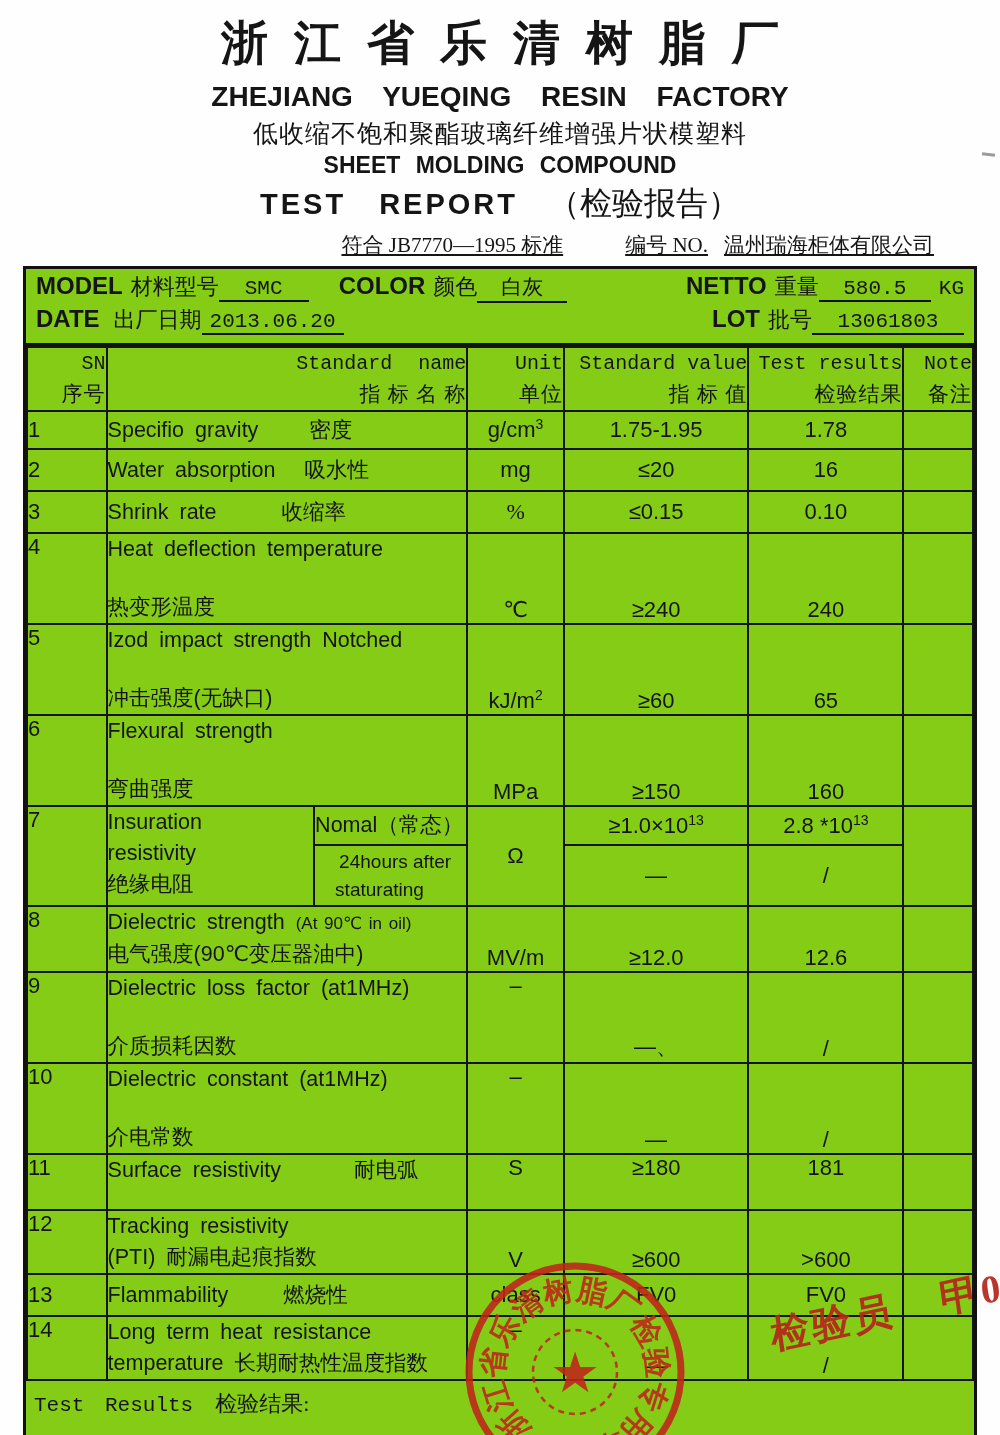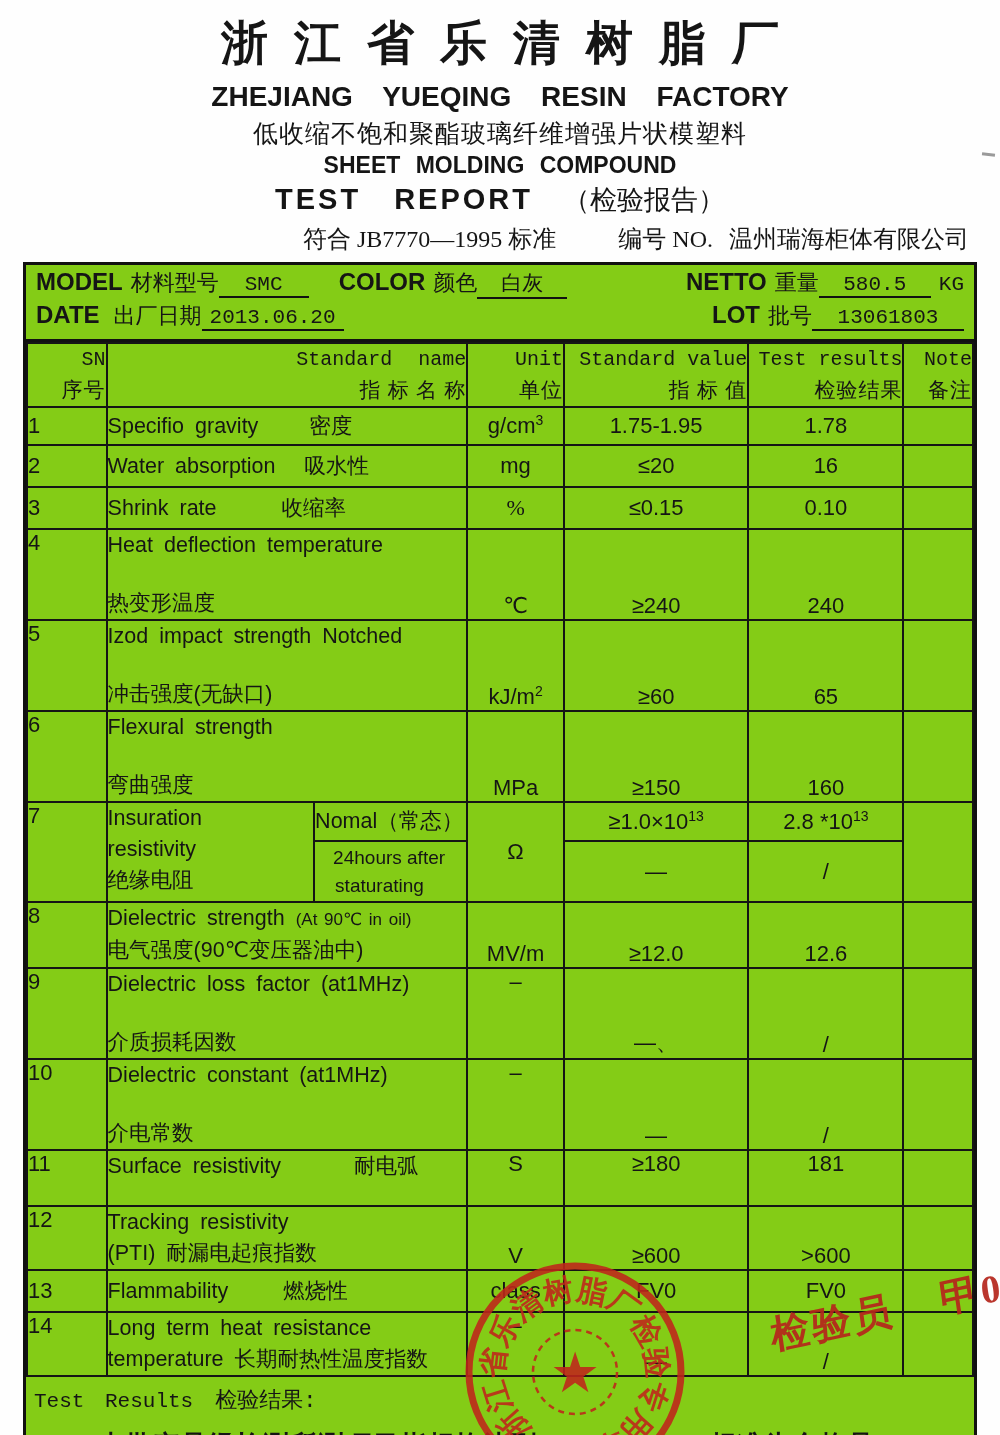--- a/index.html
+++ b/index.html
@@ -12,22 +12,22 @@
   .mono{font-family:"Liberation Mono","DejaVu Sans Mono",monospace;}
 
   
   .letterhead{padding-top:12px; text-align:center;}
   .t-zh{font-size:47px; font-weight:bold; letter-spacing:26px; margin-left:26px; margin-bottom:6px;}
   .t-en{font-family:"Liberation Sans","DejaVu Sans",sans-serif; font-size:28px; font-weight:bold; word-spacing:22px; margin-bottom:4px;}
   .s-zh{font-size:25px; letter-spacing:1px; margin-bottom:2px;}
   .s-en{font-family:"Liberation Sans","DejaVu Sans",sans-serif; font-size:23px; font-weight:bold; word-spacing:9px; margin-bottom:3px;}
   .rpt{margin-bottom:5px;}
   .rpt-en{font-family:"Liberation Sans","DejaVu Sans",sans-serif; font-size:29px; font-weight:bold; letter-spacing:3px; word-spacing:22px;}
-  .rpt-zh{font-size:27px; margin-left:26px;}
-  .std-line{display:flex; justify-content:flex-end; padding-right:31px; font-size:24px; margin-bottom:7px;}
+  .rpt-zh{font-size:32px; margin-left:26px;}
+  .std-line{display:flex; justify-content:flex-end; padding-right:66px; font-size:21px; margin-bottom:7px;text-decoration:underline;}
   .std-line .gap1{margin-left:62px;}
   .std-line .gap2{margin-left:16px;}
 
   
   .report-box{position:relative; margin:0 23px; border:3px solid #111; background:#84cc16;}
 
   .info{border-bottom:3px solid #111; padding:3px 10px 5px 10px;}
   .info-row{display:flex; align-items:baseline; height:33px;}
   .lbl-en{font-family:"Liberation Sans","DejaVu Sans",sans-serif; font-weight:bold; font-size:24px;}
   .lbl-zh{font-size:22px; margin-left:8px;}
@@ -44,26 +44,26 @@
   td.test{padding-right:38px;}
   .line2{margin-top:27px;}
   .vt{vertical-align:top !important; padding-top:5px;}
   .vb{vertical-align:bottom !important; padding-bottom:9px;}
   .vtt{vertical-align:top !important; padding-top:8px;}
   .hcell{text-align:right;}
   .h-en{font-family:"Liberation Mono","DejaVu Sans Mono",monospace; font-size:20px; line-height:30px;}
   .h-zh{font-size:21px; line-height:30px; letter-spacing:1px;}
   sup{font-size:14px;}
   .small-en{font-size:17px; word-spacing:2px;}
-  .sub-label{font-size:19px; padding-left:18px; line-height:28px;}
+  .sub-label{font-size:19px; padding-left:24px; line-height:28px;}
 
   
   .results{padding:8px 8px 0 8px; height:89px;}
   .res-label-en{font-family:"Liberation Mono","DejaVu Sans Mono",monospace; font-size:21px; word-spacing:8px;}
-  .res-label-zh{font-size:22px; margin-left:18px;font-family:Liberation Mono, monospace;}
+  .res-label-zh{font-size:22px; margin-left:18px;}
   .res-statement{text-align:center; font-weight:bold; font-size:26.5px; letter-spacing:1px; margin-top:12px;}
 
   
   .seal-line{display:flex; margin-top:15px; font-size:22.5px; font-weight:normal;}
   .seal-caption{margin-left:302px;}
   .inspector-label{margin-left:46px;}
 
   .seal-svg{position:absolute; left:455px; top:1252px; opacity:.88;}
   .hand-stamp{
     position:absolute; left:768px; top:1282px; color:#b5261c;

